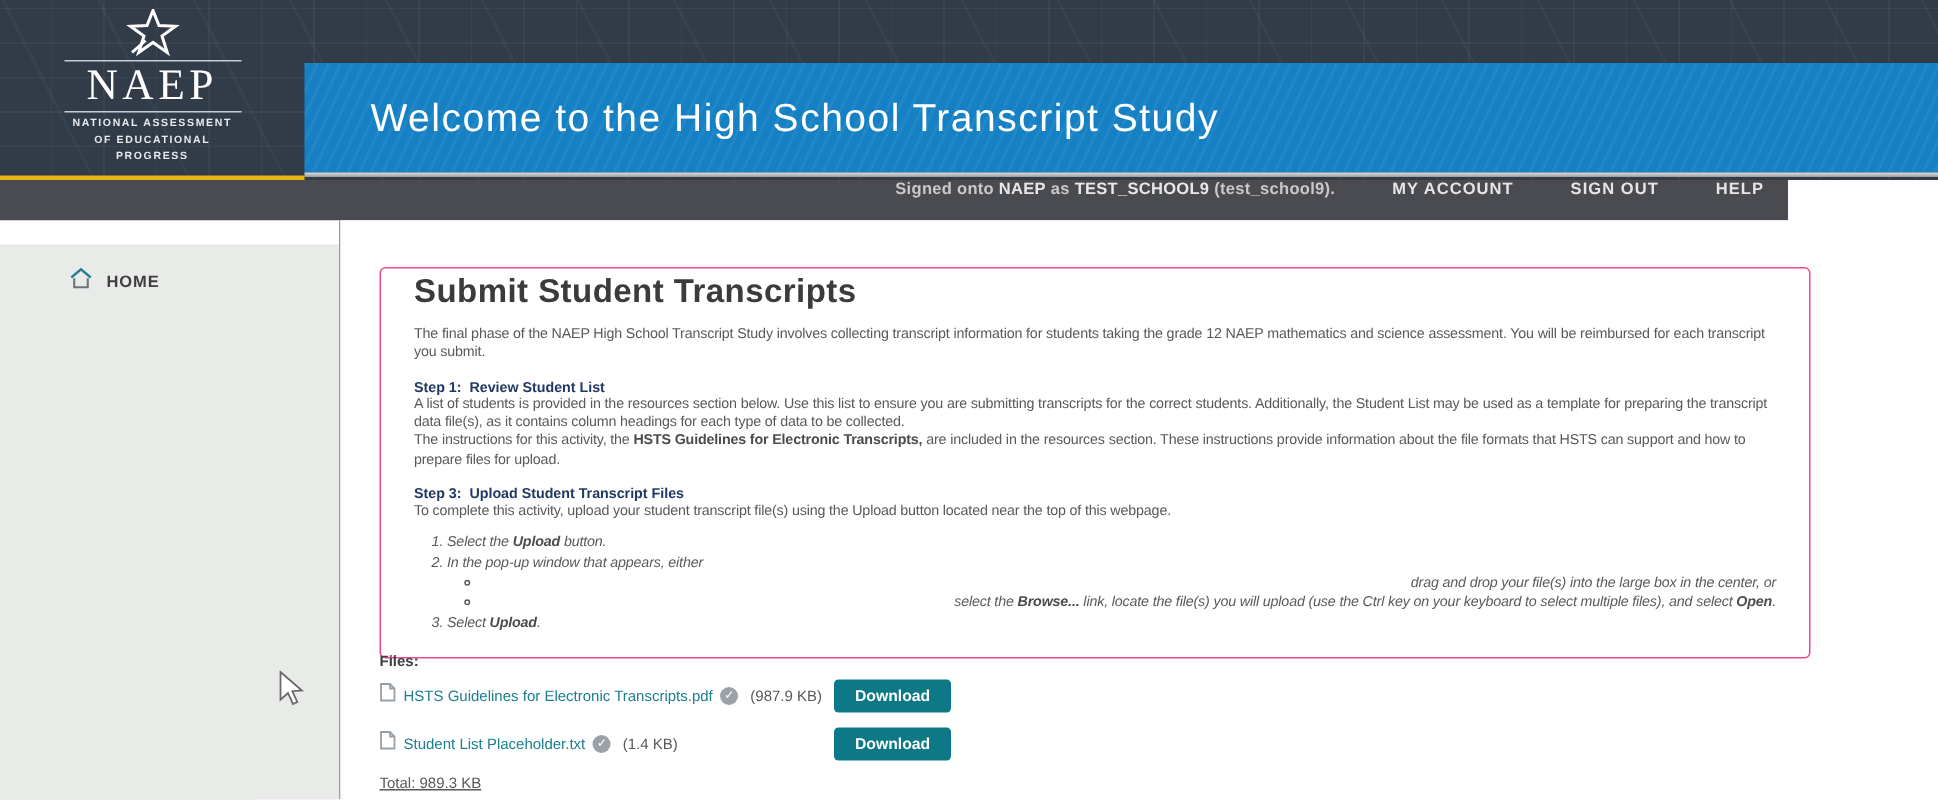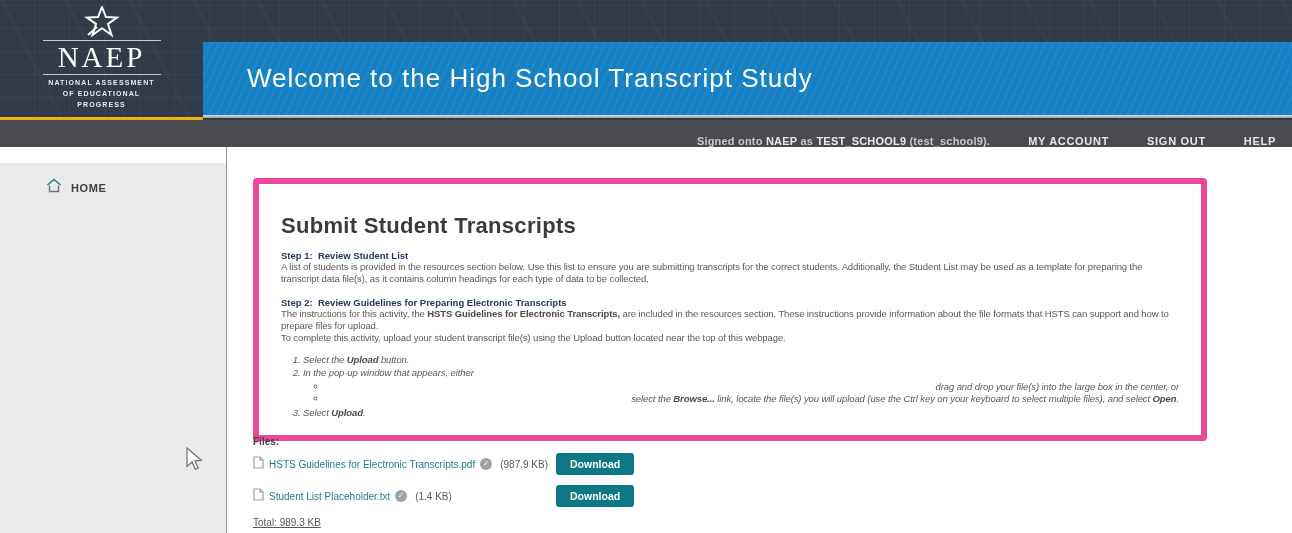--- a/index.html
+++ b/index.html
@@ -36,22 +36,22 @@
     display:flex; align-items:center; padding-left:44px;
     color:#ffffff; font-size:26px; font-weight:400; letter-spacing:1px;
     z-index:2;
   }
   .banner-underline {
     position:absolute; left:203px; right:0; top:115px; height:3px;
     background:linear-gradient(#e2e2e2,#9a9a9a); z-index:2;
   }
   
   .account-bar {
-    width:1292px; height:27px; background:#4a4b51;
-    display:flex; align-items:flex-end; justify-content:flex-end;
+    width:1192px; height:27px; background:#4a4b51;
+    display:flex; align-items:flex-start; justify-content:flex-end;
     padding-right:16px; font-size:11px; color:#d2d2d2;
   }
   .signed-text { font-weight:bold; color:#c9c9c9; letter-spacing:0.2px; }
   .signed-text b { color:#e8e8e8; }
   .account-link {
     margin-left:38px; color:#e6e6e6; font-weight:bold; letter-spacing:0.7px;
     text-decoration:none; cursor:pointer;
   }
   
   .body-wrap { position:relative; width:1292px; height:386px; background:#ffffff; }
@@ -61,22 +61,22 @@
   }
   .sidebar-border { position:absolute; left:226px; top:0; width:1px; height:386px; background:#9b9b9b; }
   .home-item {
     display:flex; align-items:center; gap:9px;
     padding:15px 0 0 46px; cursor:pointer;
   }
   .home-label { font-size:11px; font-weight:bold; color:#3f3f3f; letter-spacing:0.6px; }
   .content { position:absolute; left:227px; top:0; right:0; height:386px; background:#fff; }
   .content-box {
     position:absolute; left:26px; top:31px; width:954px;
-    border:6px solid #ec4899; border-radius:4px; background:#fff;
-    padding:27px 22px 14px;
+    border:1px solid #ec4899; border-radius:4px; background:#fff;
+    padding:0 22px 14px;
   }
   .page-title {
     margin:2px 0 10px; font-size:22px; font-weight:bold; color:#3b3b3b; letter-spacing:0.3px;
   }
   .body-text { font-size:9.5px; color:#595959; line-height:1.3; letter-spacing:-0.1px; }
   .intro { margin:0 0 6px; }
   .step-h { margin-top:11px; font-size:9.5px; font-weight:bold; color:#1f3864; }
   .step-b b { color:#4b4b4b; }
   ol.instructions {
     margin:9px 0 2px 4px; padding-left:18px;
@@ -148,27 +148,28 @@
         </svg>
       </span>
       <span class="home-label">HOME</span>
     </div>
   </aside>
   <div class="sidebar-border"></div>
 
   <main class="content">
     <section class="content-box">
       <h1 class="page-title">Submit Student Transcripts</h1>
+      <p class="body-text intro">The final phase of the NAEP High School Transcript Study involves collecting transcript information for students taking the grade 12 NAEP mathematics and science assessment. You will be reimbursed for each transcript you submit.</p>
 
       <div class="step-h">Step 1:&nbsp; Review Student List</div>
       <div class="body-text step-b">A list of students is provided in the resources section below. Use this list to ensure you are submitting transcripts for the correct students. Additionally, the Student List may be used as a template for preparing the transcript data file(s), as it contains column headings for each type of data to be collected.</div>
 
-      <div class="step-h">Step 2:&nbsp; Review Guidelines for Preparing Electronic Transcripts</div>
       <div class="body-text step-b"><span>The instructions for this activity, the </span><b>HSTS Guidelines for Electronic Transcripts,</b><span> are included in the resources section. These instructions provide information about the file formats that HSTS can support and how to prepare files for upload.</span></div>
 
+      <div class="step-h">Step 3:&nbsp; Upload Student Transcript Files</div>
       <div class="body-text step-b">To complete this activity, upload your student transcript file(s) using the Upload button located near the top of this webpage.</div>
 
       <ol class="instructions">
         <li><span>Select the </span><b>Upload</b><span> button.</span></li>
         <li><span>In the pop-up window that appears, either</span>
           <ul class="sub">
             <li>drag and drop your file(s) into the large box in the center, or</li>
             <li><span>select the </span><b>Browse...</b><span> link, locate the file(s) you will upload (use the Ctrl key on your keyboard to select multiple files), and select </span><b>Open</b><span>.</span></li>
           </ul>
         </li>

